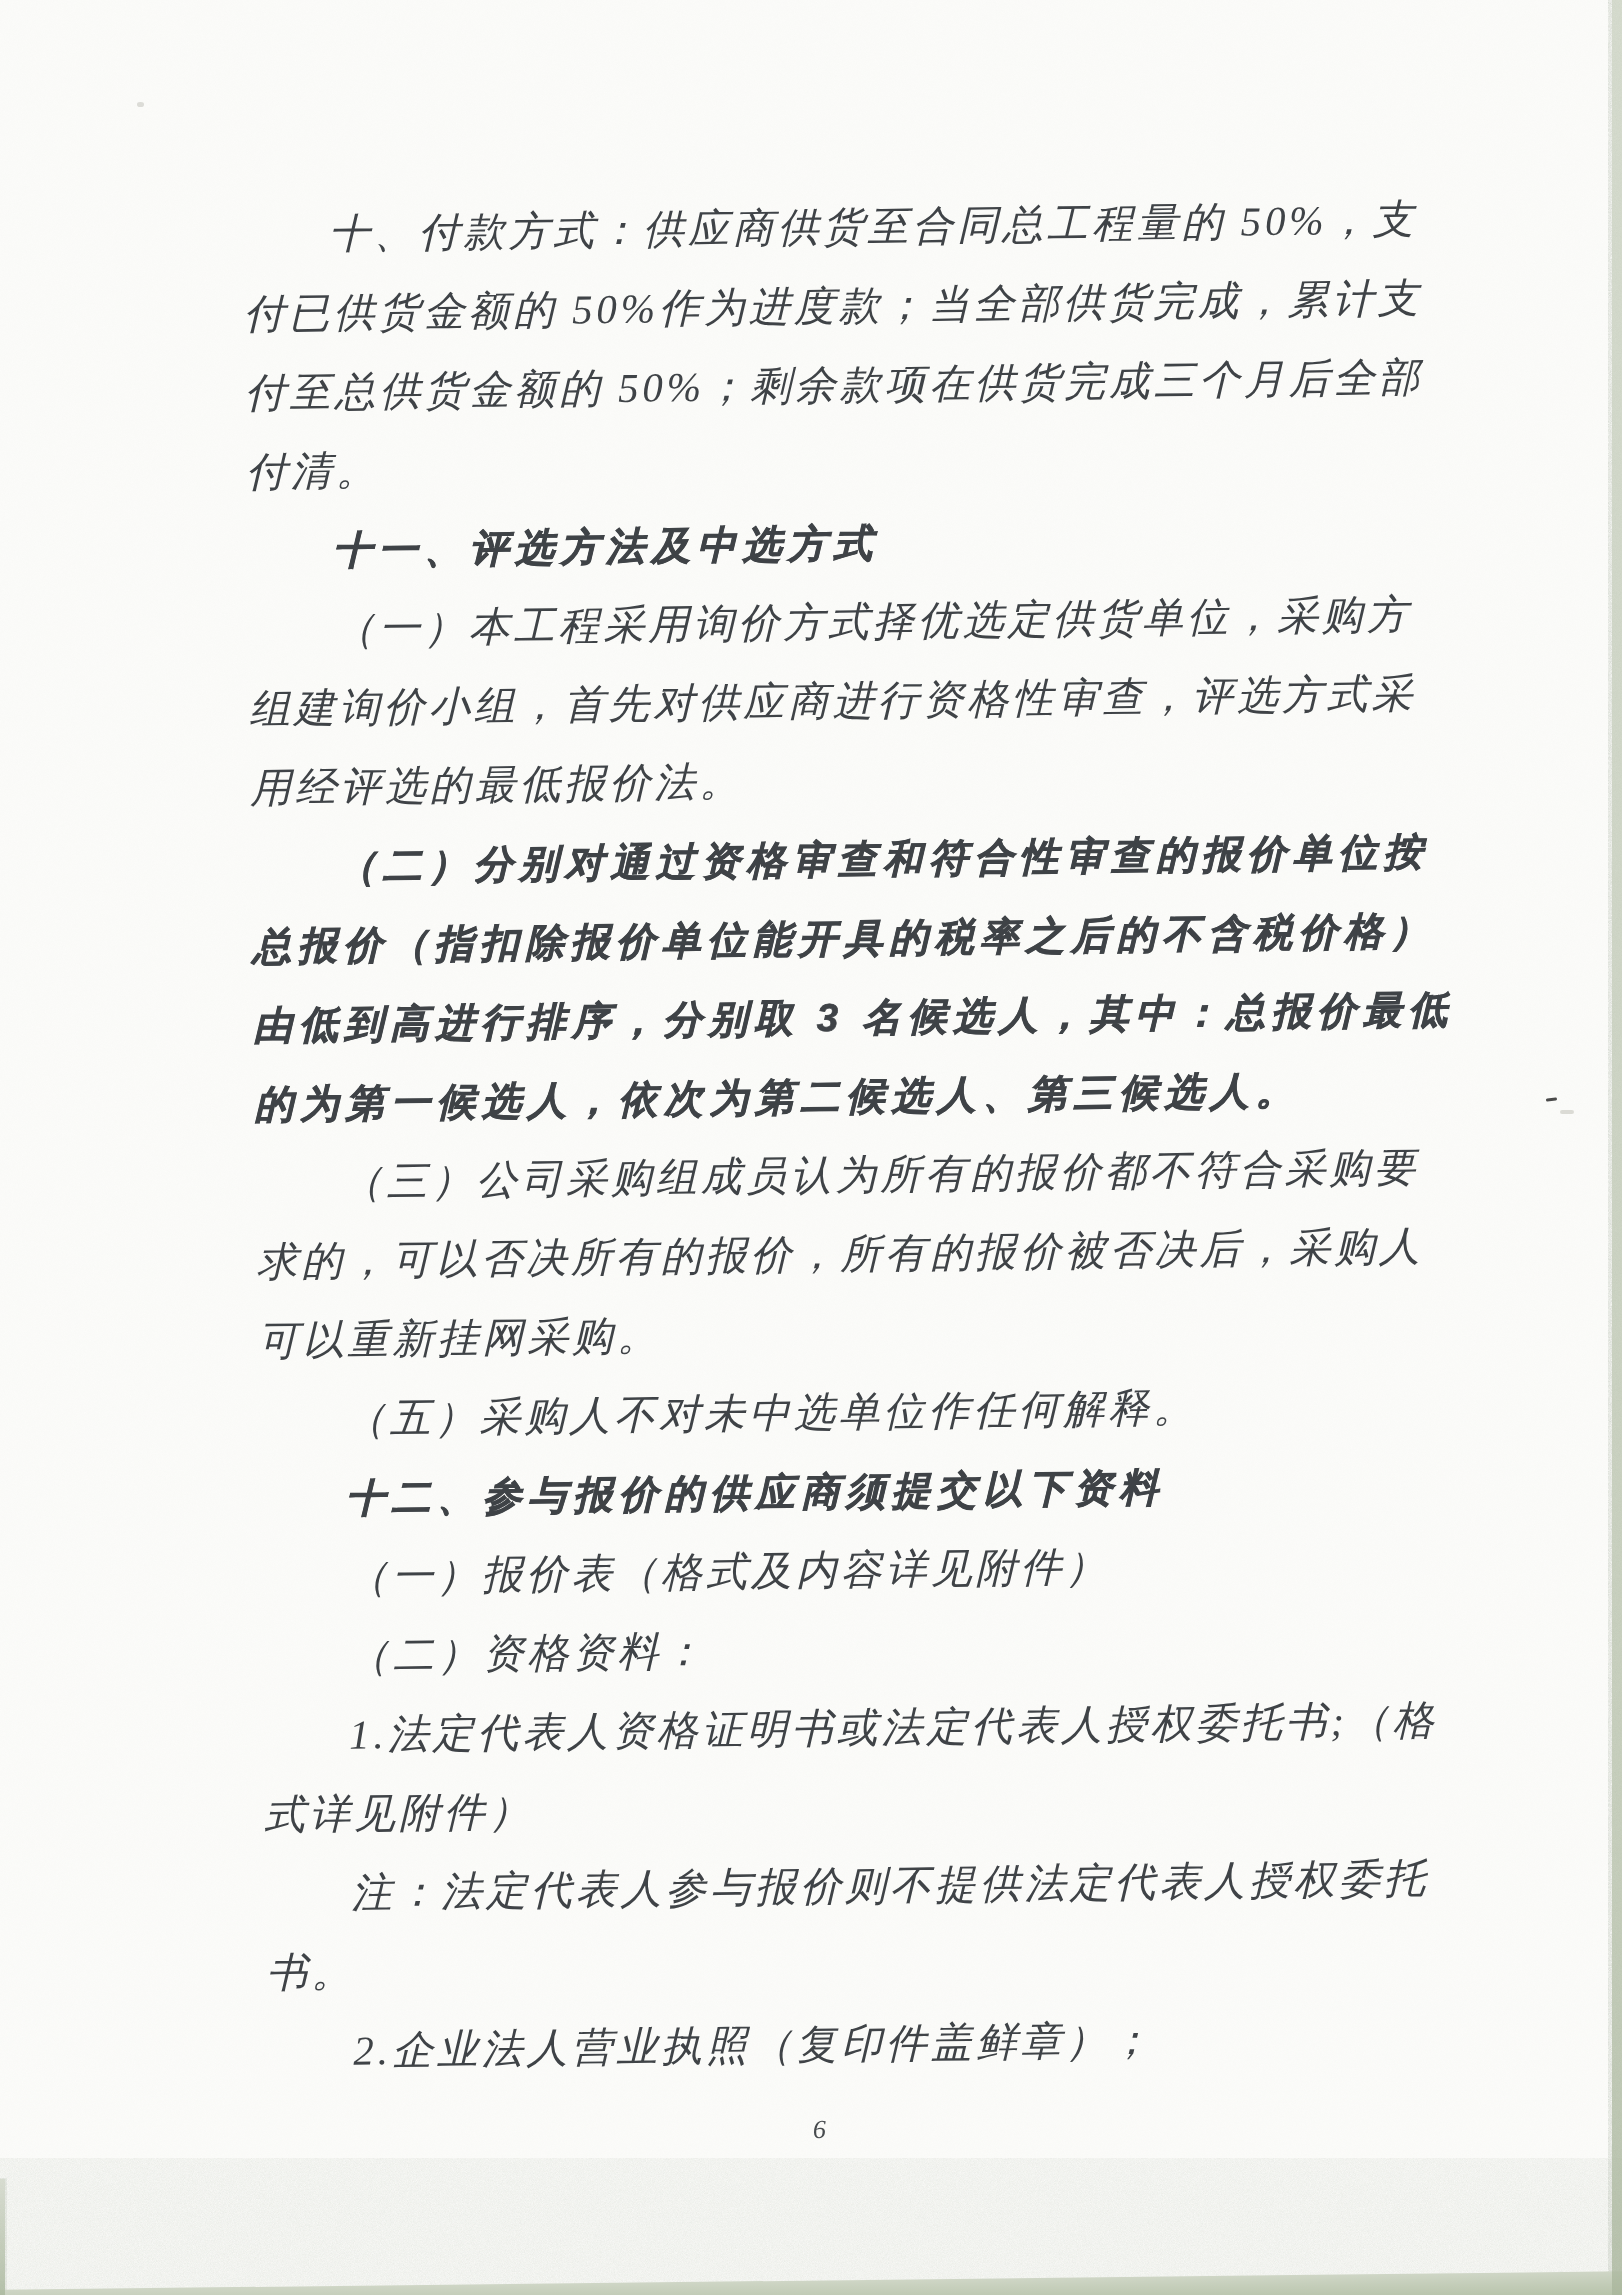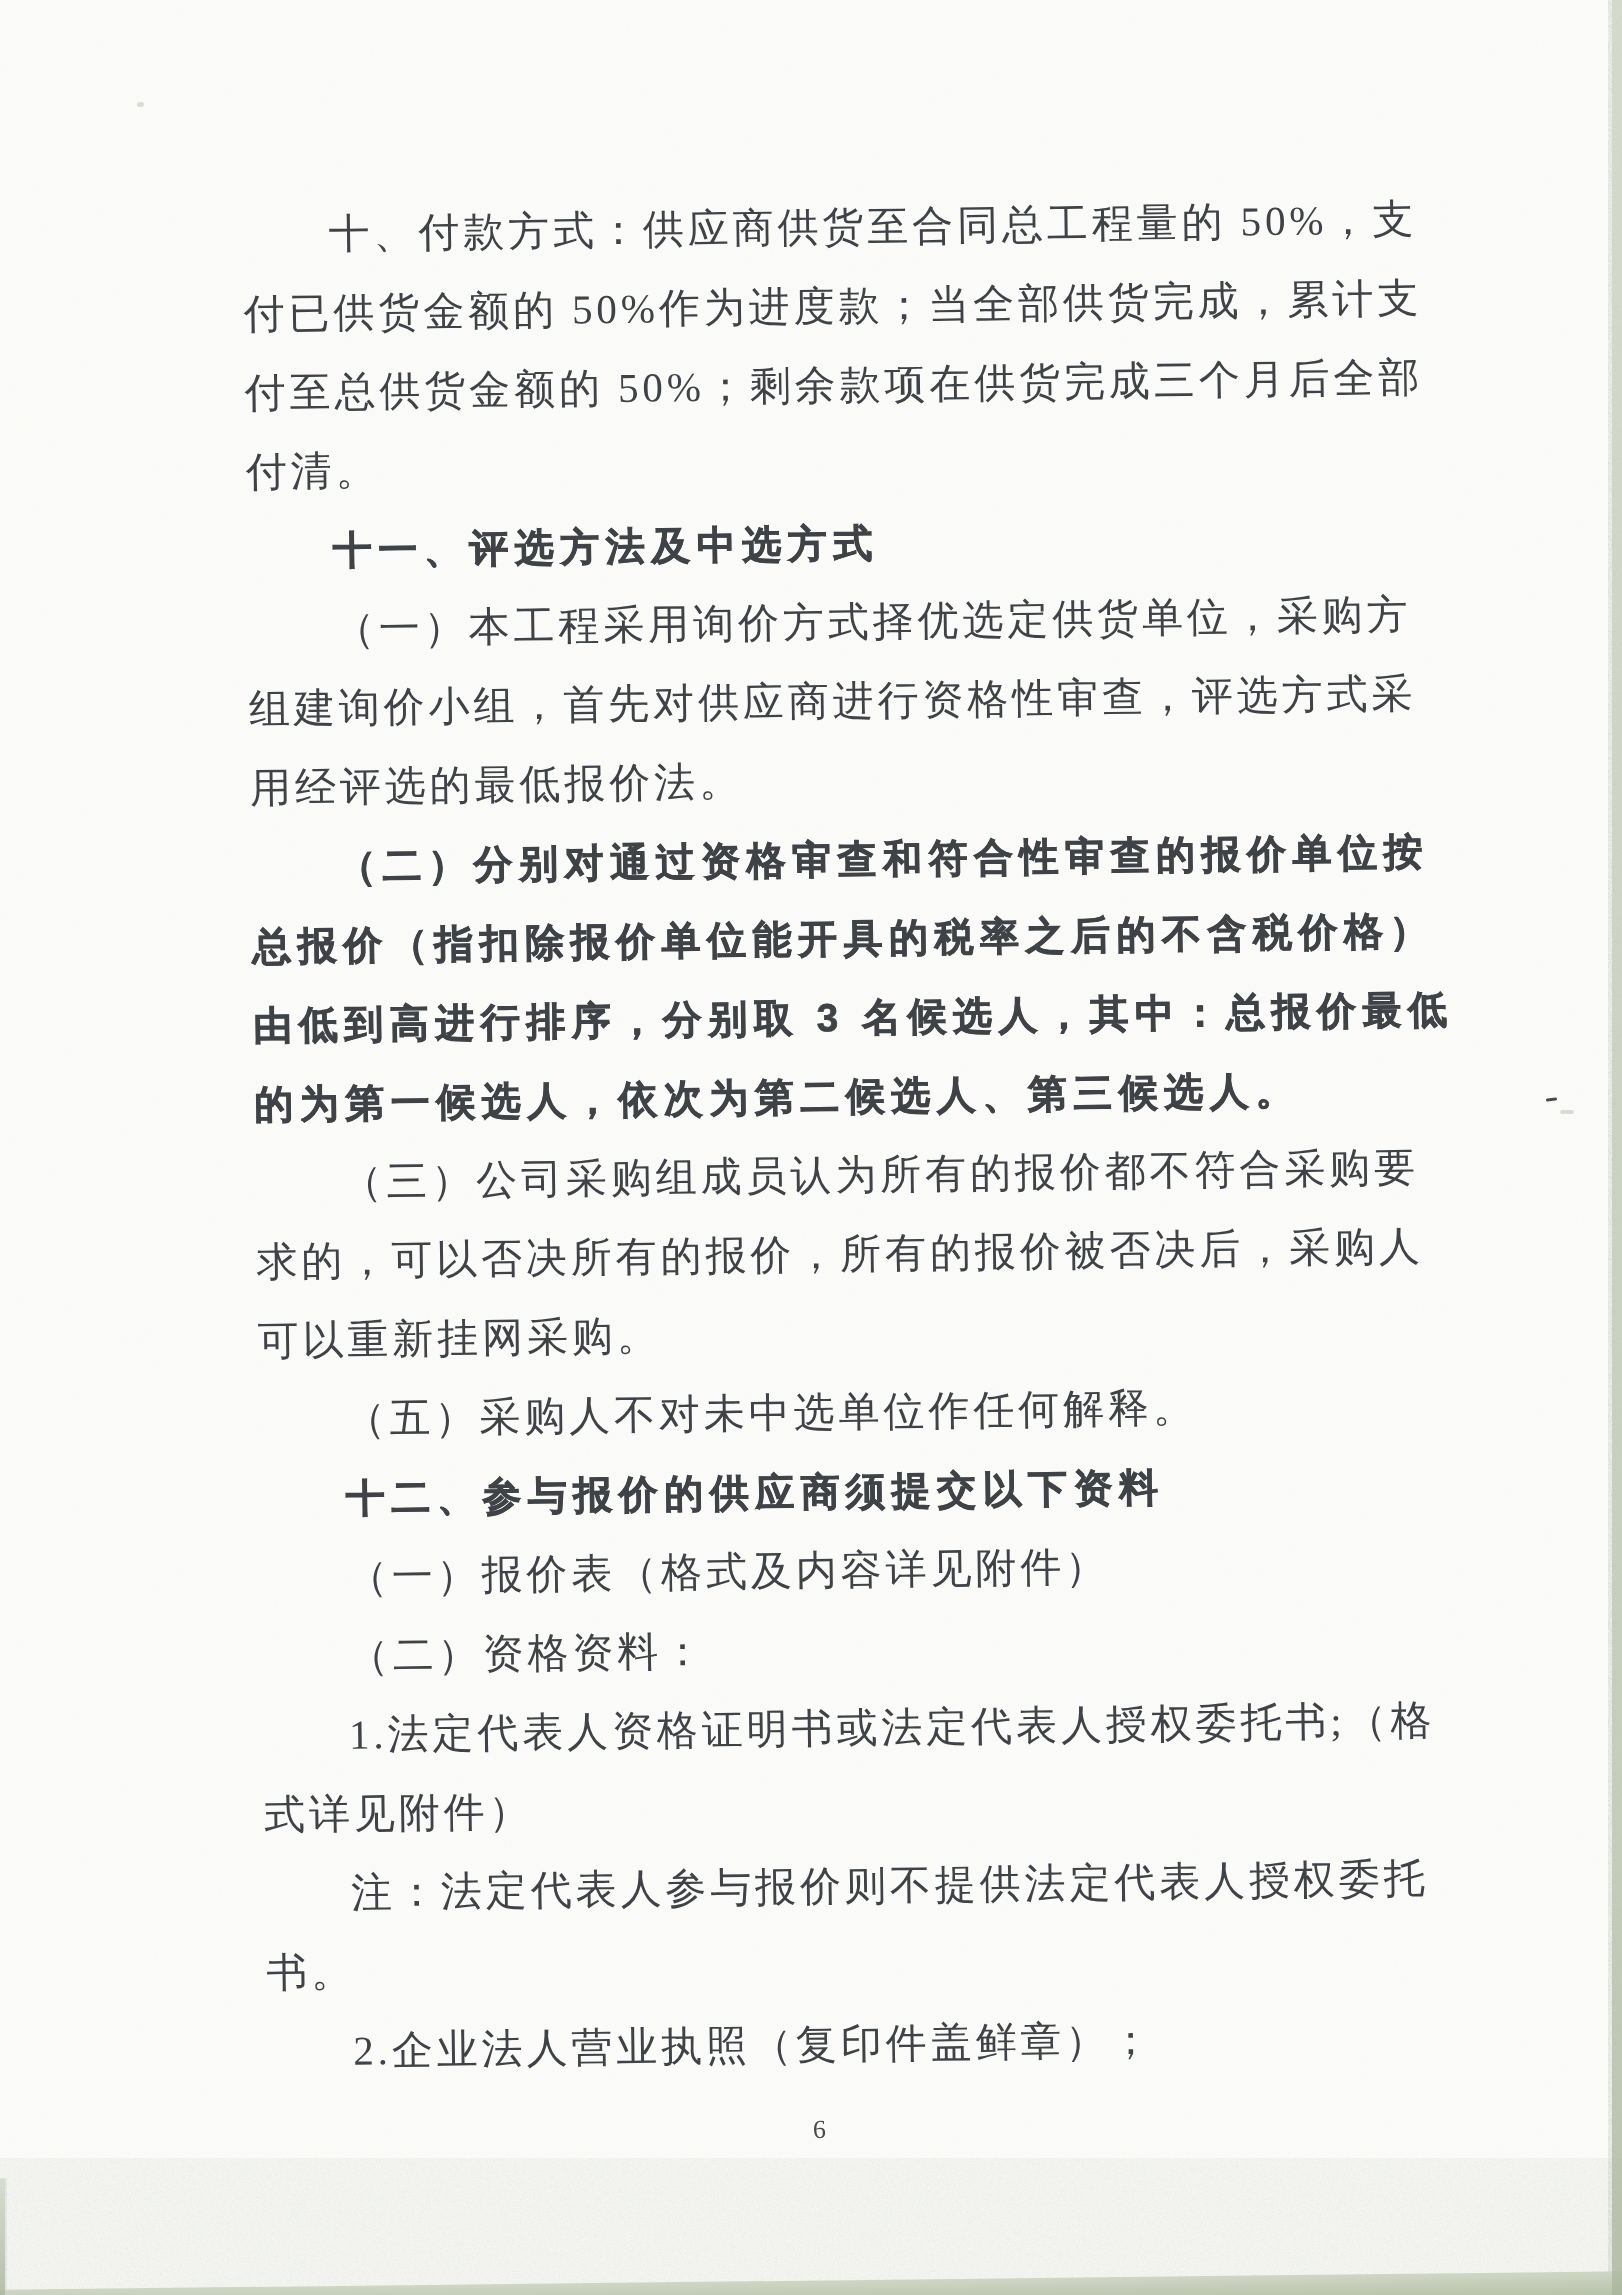--- a/index.html
+++ b/index.html
@@ -7,21 +7,21 @@
     --edge:#c2cbb8; --speck:#4a4a4a;
   }
   html,body{margin:0;padding:0;}
   body{
     width:1623px;height:2295px;position:relative;overflow:hidden;
     background:#e9e9e6;
     font-family:"Liberation Serif","DejaVu Serif",serif;
   }
   .sheet{
     position:absolute;left:0;top:0;width:1623px;height:2295px;
-    background:var(--paper);overflow:hidden;
+    background:var(--paper);overflow:hidden;font-style:italic;
   }
   
   .page-text{
     position:absolute;left:242px;top:196px;width:1191px;
     transform:rotate(-0.78deg);transform-origin:0 0;
     color:var(--ink);
   }
   .ln{
     height:79px;line-height:79px;font-size:41px;
     letter-spacing:3.9px;white-space:nowrap;

